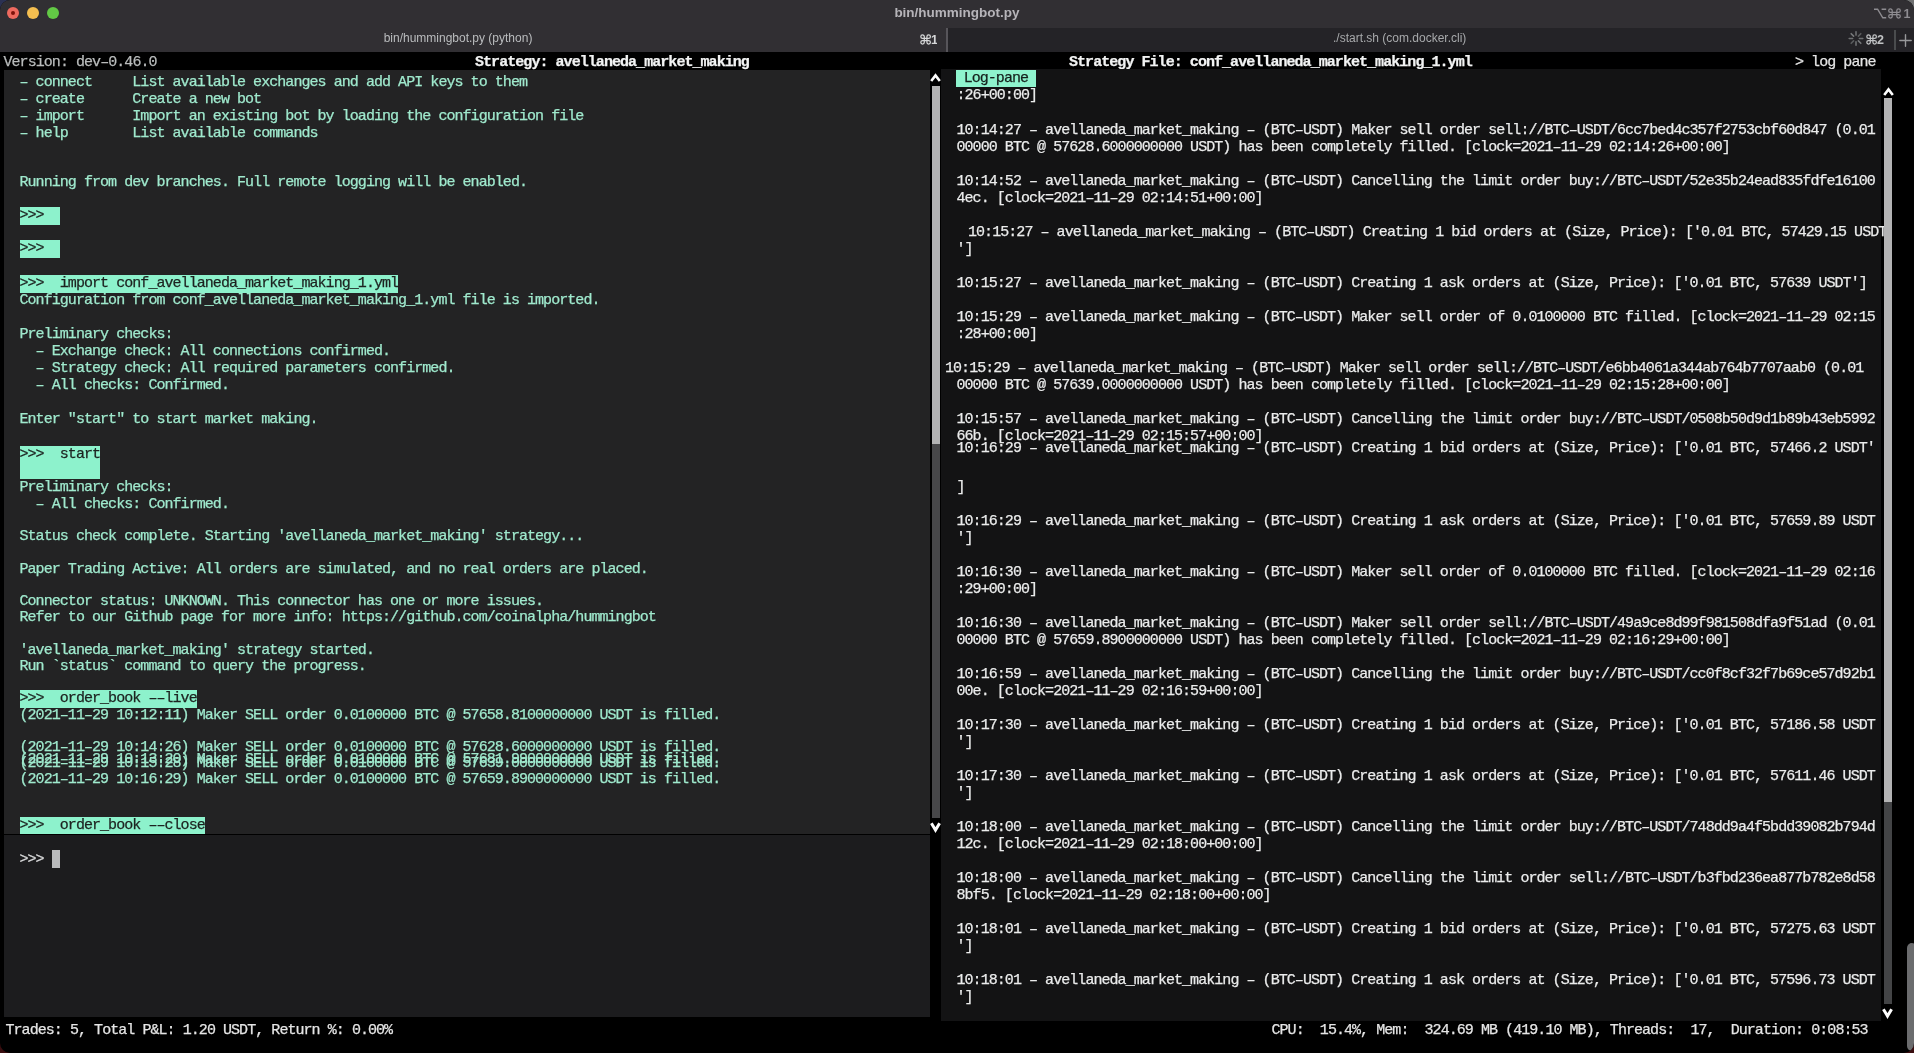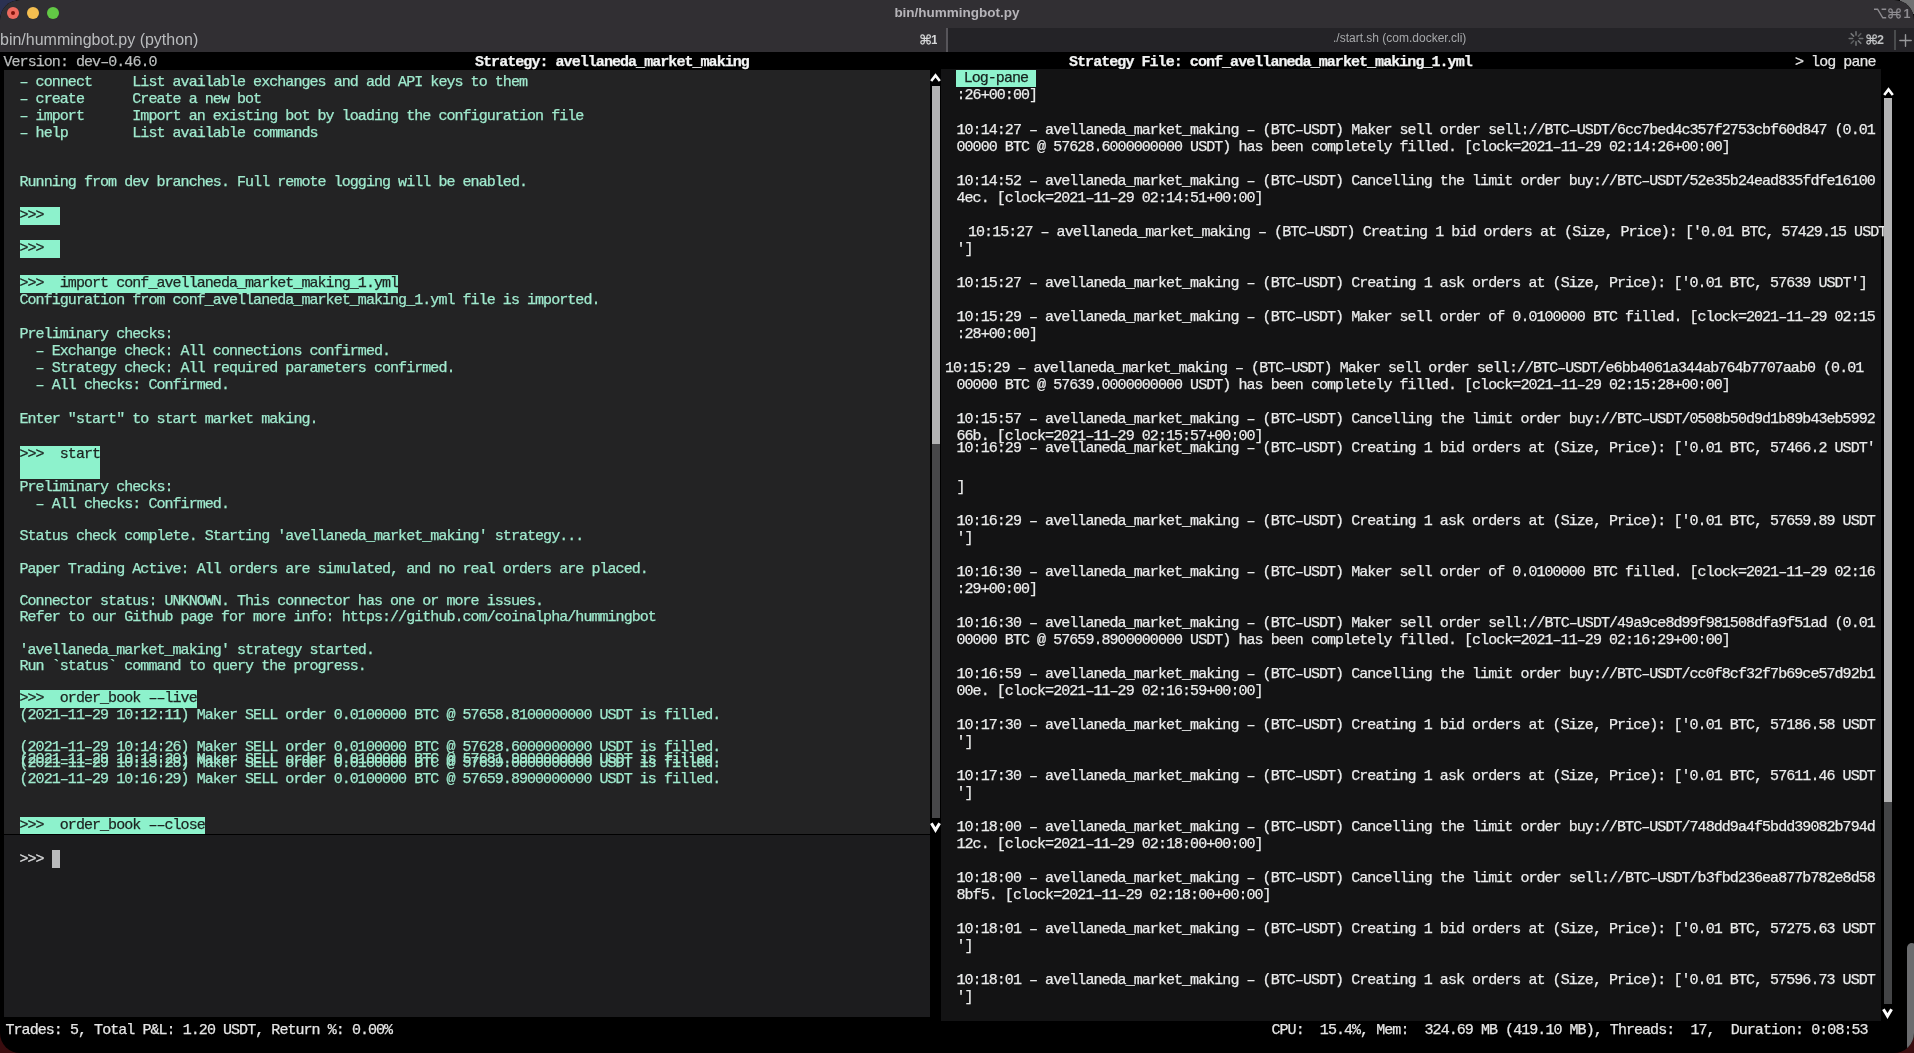--- a/index.html
+++ b/index.html
@@ -1,16 +1,16 @@
 <!DOCTYPE html>
 <html><head><meta charset="utf-8"><style>
 html,body{margin:0;padding:0;width:1914px;height:1053px;background:#000;overflow:hidden}
 #page{position:absolute;top:0;left:0;width:1914px;height:1053px}
 .corner{position:absolute;width:24px;height:24px}
-#win{position:absolute;top:0;left:0;width:1914px;height:1053px;background:#000;border-radius:20px;overflow:hidden}
+#win{position:absolute;top:0;left:0;width:1914px;height:1053px;background:#000;border-radius:10px;overflow:hidden}
 #tbar{position:absolute;left:0;top:0;width:100%;height:28px;background:#312f33}
 #tabL{position:absolute;left:0;top:28px;width:946px;height:24px;background:#312f33}
 #tabdiv{position:absolute;left:946px;top:28px;width:2px;height:24px;background:#57555a}
 #tabR{position:absolute;left:948px;top:28px;width:966px;height:24px;background:#242327}
 .tl{position:absolute;top:7px;width:12px;height:12px;border-radius:50%}
 #obox{position:absolute;left:4px;top:70px;width:926px;height:764px;background:#232324}
 #ibox{position:absolute;left:4px;top:835px;width:926px;height:182px;background:#1c1c1e}
 #rbox{position:absolute;left:941px;top:69px;width:940px;height:952px;background:#131314}
 .m{position:absolute;font:15px/17px "Liberation Mono",monospace;letter-spacing:-.946px;white-space:pre;height:17px;-webkit-text-stroke:.25px currentColor}
 .g{color:#9fe9cd}
@@ -39,21 +39,21 @@
 <div class="s" style="top:5px;left:0;width:1914px;text-align:center;font-size:13.5px;line-height:16px;font-weight:bold;color:#b6b4b9">bin/hummingbot.py</div>
 <svg class="sb" style="left:1873px;top:7px" width="38" height="13" viewBox="0 0 38 13">
 <g stroke="#8e8c91" stroke-width="1.4" fill="none">
 <path d="M1 2.2 h3.6 l5.2 8.6 h3.4 M8.6 2.2 h4.6"></path>
 </g>
 <g stroke="#8e8c91" stroke-width="1.25" fill="none">
 <path d="M19.2 4.6 v-0.9 a1.75 1.75 0 1 0 -1.75 1.75 l8.1 0 a1.75 1.75 0 1 0 -1.75 -1.75 v5.6 a1.75 1.75 0 1 0 1.75 -1.75 l-8.1 0 a1.75 1.75 0 1 0 1.75 1.75 z"></path>
 </g>
 <text x="30.5" y="11" font-family="Liberation Sans" font-size="12.5" fill="#8e8c91" font-weight="bold">1</text>
 </svg>
-<div class="s" style="top:30.5px;left:0;width:916px;text-align:left;font-size:16px;color:#babcbe">bin/hummingbot.py (python)</div>
+<div class="s" style="top:30.5px;left:0;width:916px;text-align:center;font-size:12px;color:#babcbe">bin/hummingbot.py (python)</div>
 <div class="s" style="top:30.5px;left:1333px;font-size:12px;color:#a7a9ab">./start.sh (com.docker.cli)</div>
 <svg class="sb" style="left:920px;top:33px" width="17" height="13" viewBox="0 0 17 13">
 <g stroke="#d6d7d8" stroke-width="1.25" fill="none">
 <path d="M3.7 4.6 v-0.9 a1.75 1.75 0 1 0 -1.75 1.75 l6.1 0 a1.75 1.75 0 1 0 -1.75 -1.75 v5.6 a1.75 1.75 0 1 0 1.75 -1.75 l-6.1 0 a1.75 1.75 0 1 0 1.75 1.75 z" transform="translate(0.6,0)"></path>
 </g>
 <text x="11" y="11" font-family="Liberation Sans" font-size="12.5" fill="#d6d7d8" font-weight="bold">1</text>
 </svg>
 <svg class="sb" style="left:1848px;top:30px" width="16" height="17" viewBox="0 0 16 16">
 <g stroke="#6e7072" stroke-width="1.6" stroke-linecap="round">
 <line x1="8" y1="1.2" x2="8" y2="4.6"></line>

